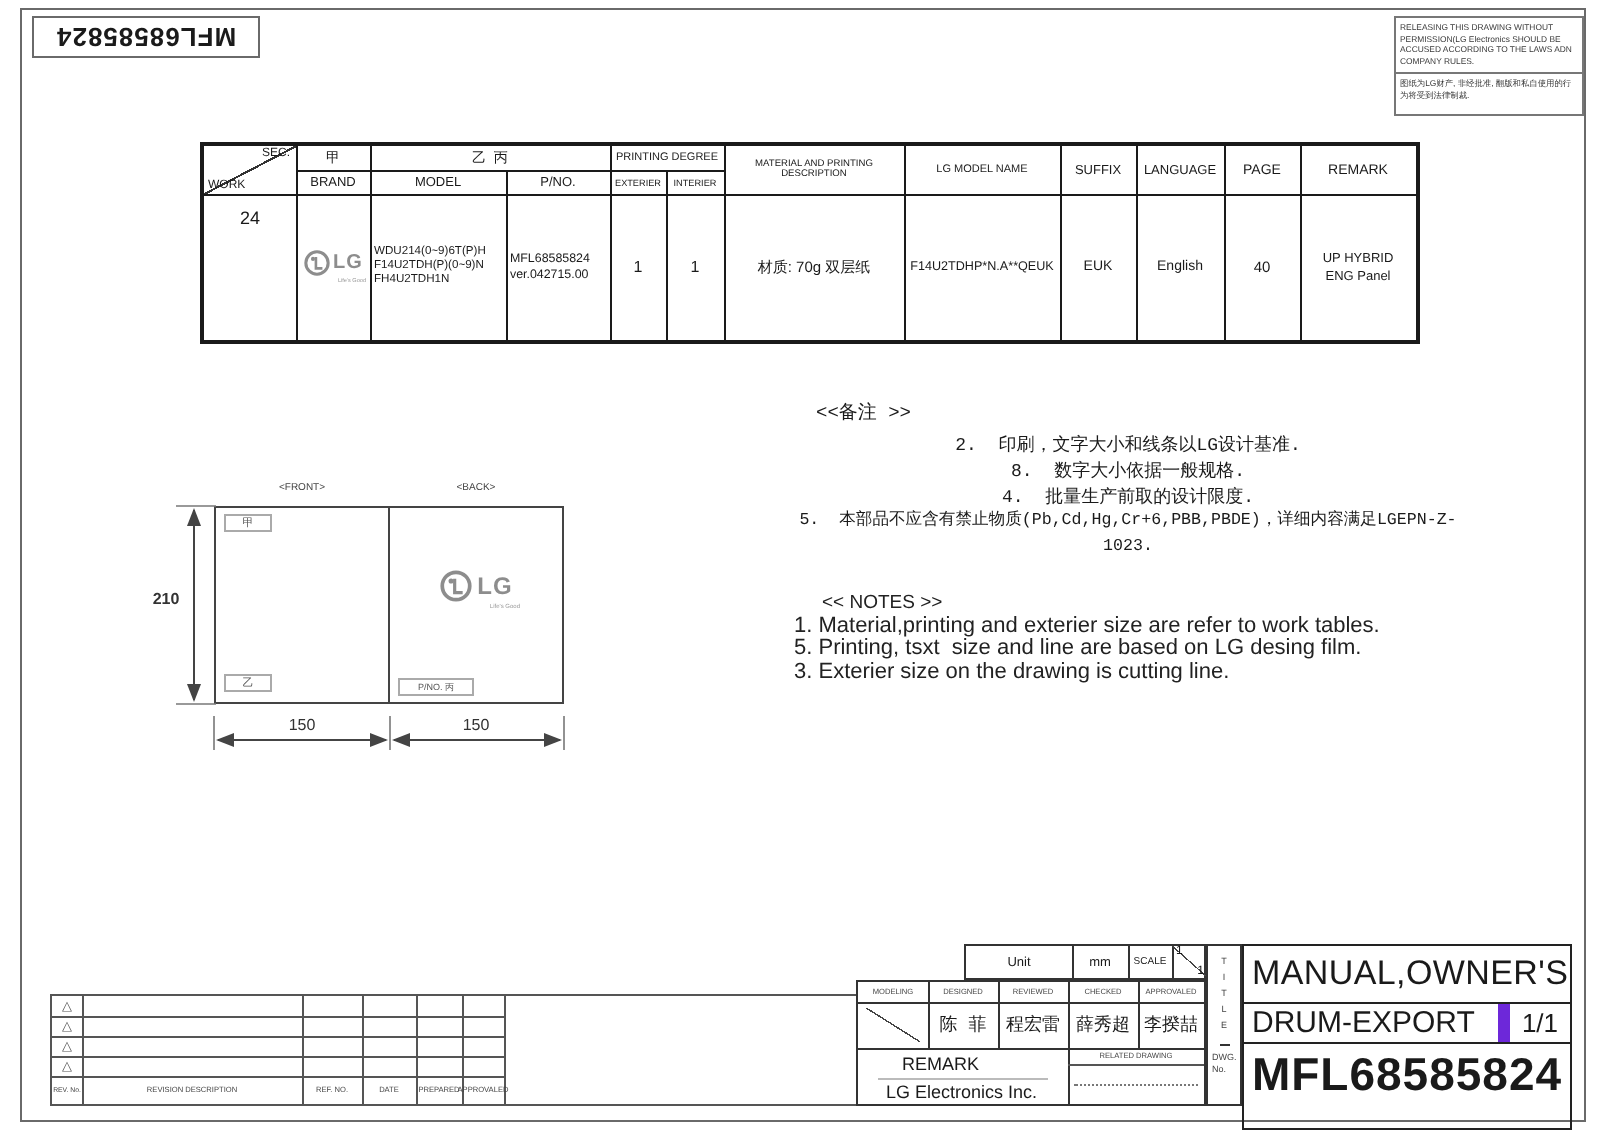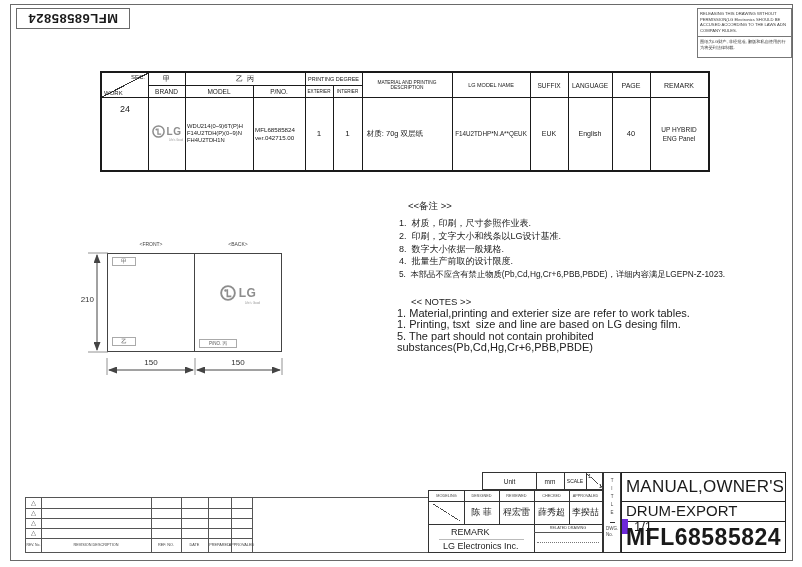--- a/index.html
+++ b/index.html
@@ -6,21 +6,21 @@
   .sheet{position:relative;width:802px;height:567px;background:#ffffff;margin:0 auto;
          font-family:"Liberation Sans", sans-serif;color:#1a1a1a;overflow:hidden;}
   .abs{position:absolute;box-sizing:border-box;}
   .cen{display:flex;align-items:center;justify-content:center;text-align:center;}
   .vl{position:absolute;width:1px;background:#1a1a1a;}
   .hl{position:absolute;height:1px;background:#1a1a1a;}
   .vls{position:absolute;width:1px;background:#333;}
   .hls{position:absolute;height:1px;background:#333;}
   .diag-dn{background:linear-gradient(to bottom right,transparent 49%,#333 49%,#333 51.5%,transparent 51.5%);}
   .diag-up{background:linear-gradient(to top right,transparent 49%,#444 49%,#444 51.5%,transparent 51.5%);}
-  .cjkserif{font-family:Liberation Sans, sans-serif;}
+  .cjkserif{font-family:Liberation Mono, monospace;text-align:center;}
   .pre{white-space:pre-wrap;}
   .graytxt{color:#3a3a3a;}
   svg{display:block;}
 </style>
 </head>
 <body>
 
 <div class="sheet">
 
   <div class="abs" style="left:10px;top:4px;width:783px;height:557px;border:1px solid #6a6a6a;"></div>
@@ -96,21 +96,21 @@
     </div>
 
     <div class="abs" style="left:153px;top:24px;width:50px;height:73px;display:flex;flex-direction:column;justify-content:center;font-size:6.2px;line-height:8px;">
       <div>MFL68585824</div>
       <div>ver.042715.00</div>
     </div>
 
     <div class="abs cen" style="left:203px;top:24px;width:28px;height:73px;font-size:8px;">1</div>
     <div class="abs cen" style="left:231px;top:24px;width:29px;height:73px;font-size:8px;">1</div>
 
-    <div class="abs cen" style="left:248px;top:24px;width:90px;height:73px;font-size:7.5px;">材质: 70g 双层纸</div>
+    <div class="abs cen" style="left:260px;top:24px;width:90px;height:73px;font-size:7.5px;">材质: 70g 双层纸</div>
     <div class="abs cen" style="left:350px;top:24px;width:78px;height:73px;font-size:6.3px;">F14U2TDHP*N.A**QEUK</div>
     <div class="abs cen" style="left:428px;top:24px;width:38px;height:73px;font-size:7px;">EUK</div>
     <div class="abs cen" style="left:466px;top:24px;width:44px;height:73px;font-size:7px;">English</div>
     <div class="abs cen" style="left:510px;top:24px;width:38px;height:73px;font-size:7.5px;">40</div>
     <div class="abs cen" style="left:548px;top:24px;width:58px;height:73px;flex-direction:column;font-size:6.5px;line-height:9px;">
       <div>UP HYBRID</div>
       <div>ENG Panel</div>
     </div>
   </div>
 
@@ -152,38 +152,37 @@
     </defs>
     <line x1="18" y1="13" x2="38" y2="13" stroke="#777" stroke-width="0.8"></line>
     <line x1="18" y1="112" x2="38" y2="112" stroke="#777" stroke-width="0.8"></line>
     <line x1="27" y1="15" x2="27" y2="110" stroke="#444" stroke-width="1" marker-start="url(#ah)" marker-end="url(#ah)"></line>
     <line x1="37" y1="118" x2="37" y2="135" stroke="#777" stroke-width="0.8"></line>
     <line x1="125" y1="118" x2="125" y2="135" stroke="#777" stroke-width="0.8"></line>
     <line x1="212" y1="118" x2="212" y2="135" stroke="#777" stroke-width="0.8"></line>
     <line x1="39" y1="130" x2="123" y2="130" stroke="#444" stroke-width="1" marker-start="url(#ah)" marker-end="url(#ah)"></line>
     <line x1="127" y1="130" x2="210" y2="130" stroke="#444" stroke-width="1" marker-start="url(#ah)" marker-end="url(#ah)"></line>
   </svg>
-  <div class="abs" style="left:72px;top:295px;width:22px;text-align:right;font-size:8px;color:#333;">210</div>
+  <div class="abs" style="left:72px;top:295px;width:22px;text-align:center;font-size:8px;color:#333;font-weight:bold;">210</div>
   <div class="abs cen" style="left:107px;top:358px;width:88px;font-size:8px;color:#333;">150</div>
   <div class="abs cen" style="left:194px;top:358px;width:88px;font-size:8px;color:#333;">150</div>
 
   <div class="abs cjkserif" style="left:408px;top:200px;font-size:9.5px;">&lt;&lt;备注 &gt;&gt;</div>
   <div class="abs cjkserif" style="left:399px;top:217px;width:330px;font-size:9px;line-height:12.8px;">
-    <div class="pre">1.  材质，印刷，尺寸参照作业表.</div>
     <div class="pre">2.  印刷，文字大小和线条以LG设计基准.</div>
     <div class="pre">8.  数字大小依据一般规格.</div>
     <div class="pre">4.  批量生产前取的设计限度.</div>
     <div class="pre" style="font-size:8.3px;">5.  本部品不应含有禁止物质(Pb,Cd,Hg,Cr+6,PBB,PBDE)，详细内容满足LGEPN-Z-1023.</div>
   </div>
 
   <div class="abs" style="left:411px;top:296px;font-size:9.5px;color:#222;">&lt;&lt; NOTES &gt;&gt;</div>
   <div class="abs" style="left:397px;top:308px;width:345px;font-size:11px;line-height:11.4px;color:#222;">
     <div class="pre">1. Material,printing and exterier size are refer to work tables.</div>
-    <div class="pre">1. Printing, tsxt  size and line are based on LG desing film.</div>
-    <div class="pre">5. The part should not contain prohibited substances(Pb,Cd,Hg,Cr+6,PBB,PBDE)</div>
+    <div class="pre">5. Printing, tsxt  size and line are based on LG desing film.</div>
+    <div class="pre">3. Exterier size on the drawing is cutting line.</div>
   </div>
 
   <div class="hls" style="left:253px;top:497px;width:175px;background:#555;"></div>
   <div class="hls" style="left:253px;top:552px;width:175px;background:#555;"></div>
 
   <div class="abs" style="left:25px;top:497px;width:228px;height:56px;border:1px solid #555;">
     <div class="vls" style="left:15px;top:0;height:54px;background:#555;"></div>
     <div class="vls" style="left:125px;top:0;height:54px;background:#555;"></div>
     <div class="vls" style="left:155px;top:0;height:54px;background:#555;"></div>
     <div class="vls" style="left:182px;top:0;height:54px;background:#555;"></div>
@@ -252,22 +251,22 @@
 
   <div class="abs" style="left:603px;top:472px;width:18px;height:81px;border:1px solid #333;">
     <div class="cen" style="height:49px;border-bottom:1px solid #333;writing-mode:vertical-rl;text-orientation:upright;
                 font-size:4.5px;letter-spacing:3px;color:#444;margin:0 auto;">TITLE</div>
     <div style="padding:3px 0 0 2px;font-size:4.5px;color:#444;line-height:6px;">
       <div>DWG.</div>
       <div>No.</div>
     </div>
   </div>
 
-  <div class="abs" style="left:621px;top:472px;width:165px;height:81px;border:1.5px solid #222;">
+  <div class="abs" style="left:621px;top:472px;width:165px;height:93px;border:1.5px solid #222;">
     <div style="height:28px;border-bottom:1px solid #222;font-size:17px;display:flex;align-items:center;padding-left:4px;letter-spacing:0.2px;">MANUAL,OWNER'S</div>
-    <div style="height:19px;border-bottom:1px solid #222;display:flex;flex-direction:column;">
+    <div style="height:19px;border-bottom:1px solid #222;display:flex;">
       <div style="flex:1;font-size:15px;display:flex;align-items:center;padding-left:4px;">DRUM-EXPORT</div>
       <div class="cen" style="width:30px;border-left:6px solid #6d28d9;font-size:13px;">1/1</div>
     </div>
     <div class="cen" style="height:30px;font-size:23px;font-weight:bold;letter-spacing:0.5px;">MFL68585824</div>
   </div>
 
 </div>
 
 </body></html>

